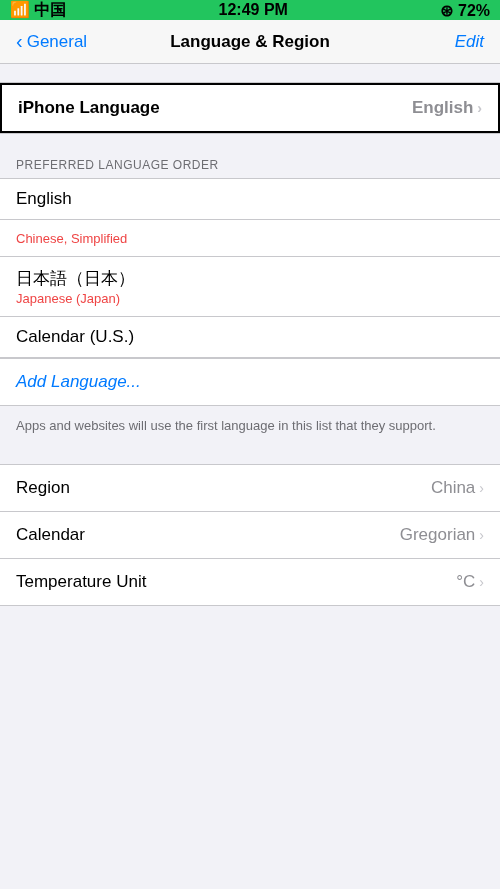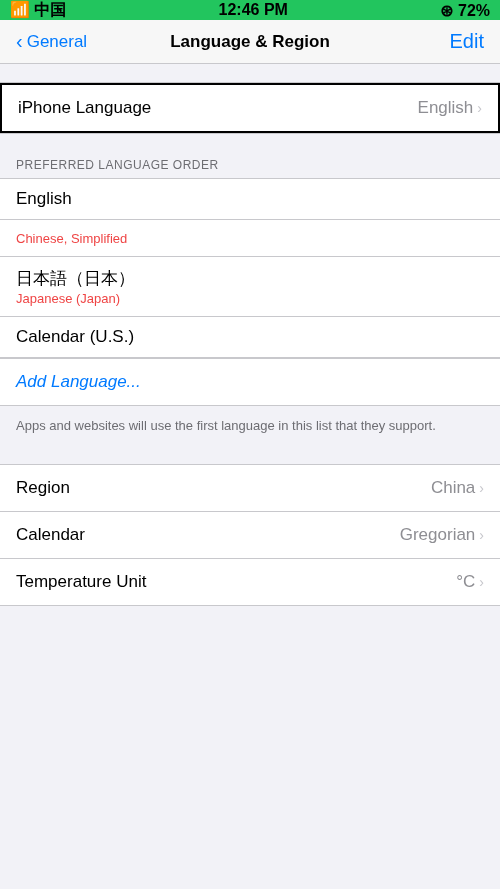--- a/index.html
+++ b/index.html
@@ -71,22 +71,23 @@
       font-size: 17px;
       font-weight: 600;
       color: #000;
       position: absolute;
       left: 50%;
       transform: translateX(-50%);
     }
 
     .nav-edit {
       color: #007aff;
-      font-size: 20px;
+      font-size: 17px;
       cursor: pointer;
+      font-style: italic;
     }
 
     
     .section {
       margin-top: 18px;
     }
 
     .section-header {
       padding: 6px 16px;
       font-size: 12px;
@@ -201,36 +202,36 @@
       position: relative;
     }
   </style>
 </head>
 <body>
 
 <div class="status-bar">
   <div class="status-left">
     <span>📶 中国</span>
   </div>
-  <div>12:46 PM</div>
+  <div>12:49 PM</div>
   <div class="status-right">
     <span>⊛ 72%</span>
   </div>
 </div>
 
 <div class="nav-bar nav-bar-wrapper">
   <div class="nav-back">
     <span class="nav-chevron">‹</span>
     <span>General</span>
   </div>
   <div class="nav-title">Language &amp; Region</div>
   <div class="nav-edit">Edit</div>
 </div>
 
-<div style="margin-top: 18px; background:#737373; border-top:1px solid #c8c8cc; border-bottom:1px solid #c8c8cc;">
+<div style="margin-top: 18px; background:#737373; border-top:1px solid #c8c8cc; border-bottom:1px solid #c8c8cc;font-weight:bold;">
   <div class="iphone-language-cell">
     <span class="cell-label">iPhone Language</span>
     <div class="cell-value">
       <span>English</span>
       <span class="chevron-right">›</span>
     </div>
   </div>
 </div>
 
 <div class="section">

